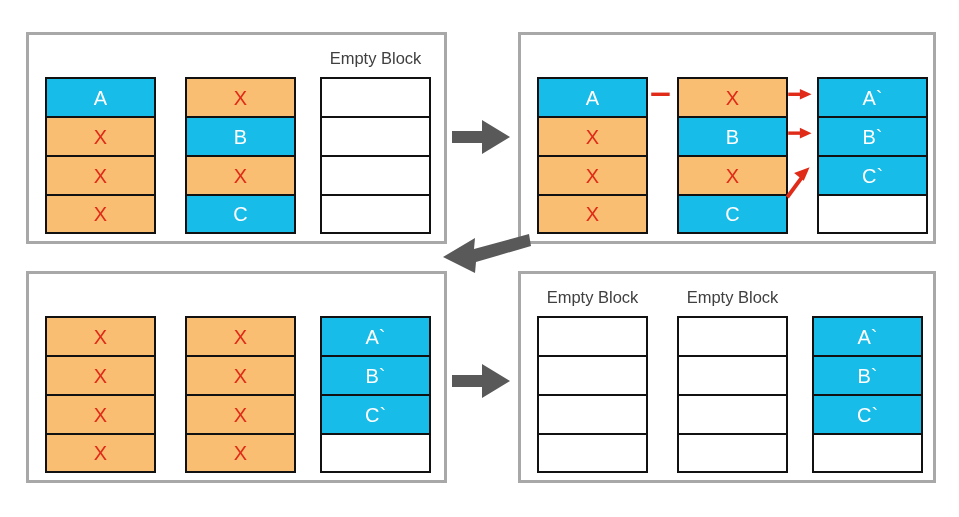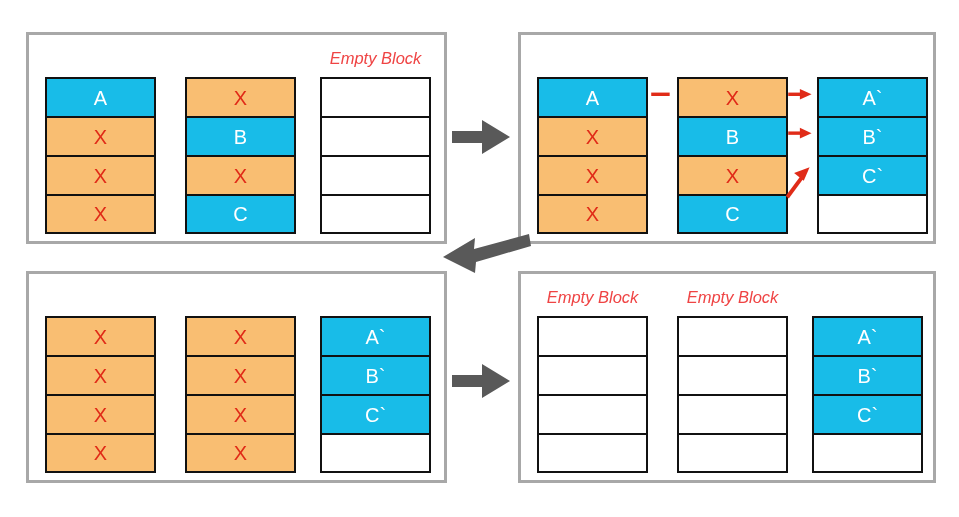--- a/index.html
+++ b/index.html
@@ -68,23 +68,22 @@
   .cell.c-orange{ background: #F9BE72; color: #E02B18; }
   .cell.c-empty { background: #ffffff; color: transparent; }
 
   
   .col-label {
     position: absolute;
     width: 111px;
     top: 14px;
     text-align: center;
     font-size: 16.5px;
-    color: #ef4444;
+    color: #404040;
     white-space: nowrap;
-    font-style: italic;
   }
   .lbl-1 { left: 16px;  }
   .lbl-2 { left: 156px; }
   .lbl-3 { left: 291px; }
 
   
   .flow-arrow { position: absolute; }
   #arrow-tl-tr { left: 452px; top: 118px; }
   #arrow-bl-br { left: 452px; top: 362px; }
   #arrow-tr-bl { left: 441px; top: 233px; }

